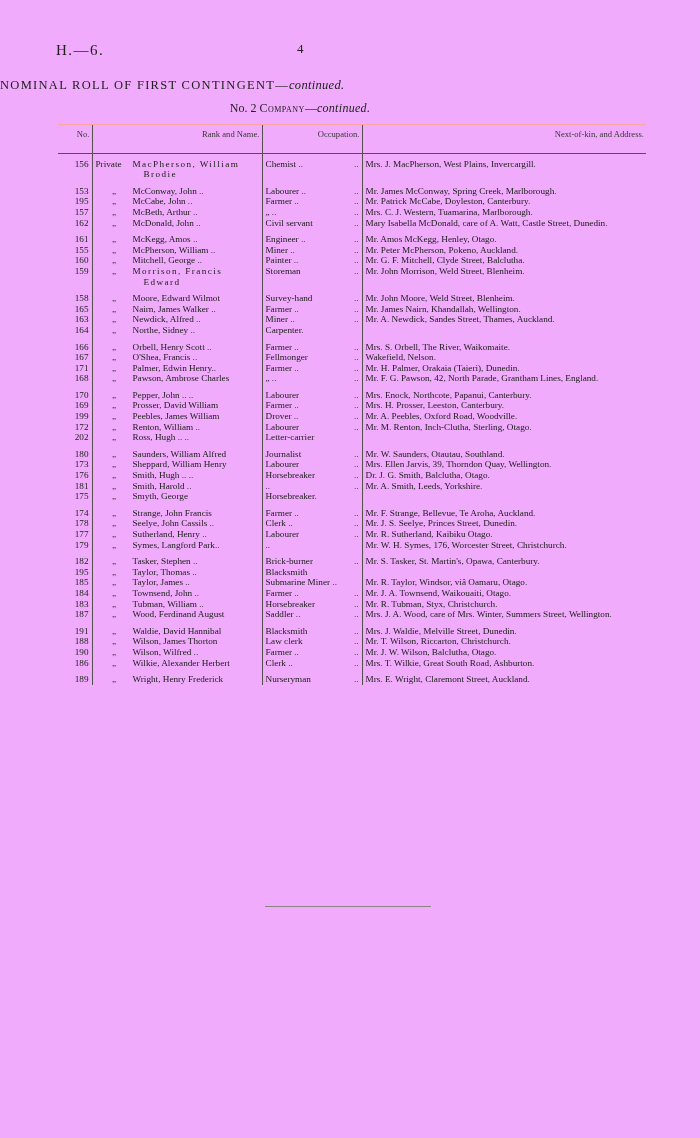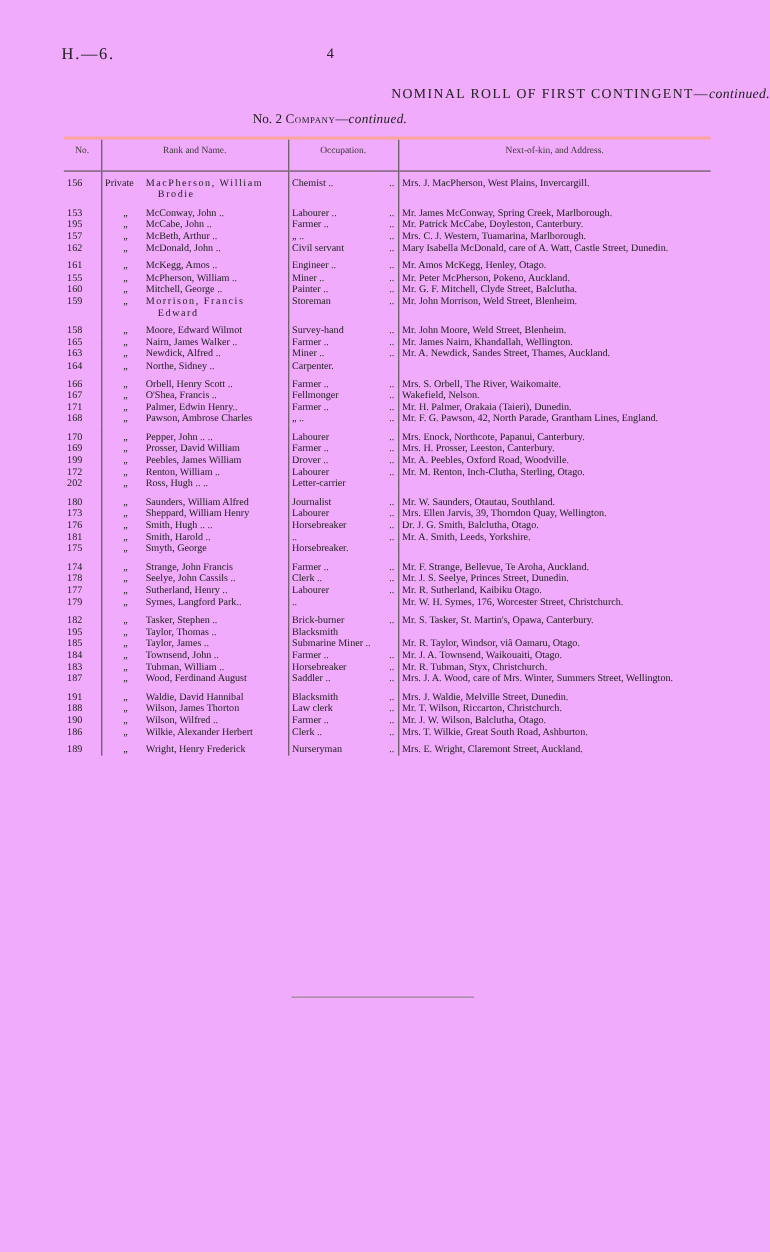--- a/index.html
+++ b/index.html
@@ -3,38 +3,38 @@
 <meta charset="utf-8">
 <style>
   html,body { margin:0; padding:0; background:#e8e8e6; }
   .page {
     position:relative; width:700px; height:1138px; margin:0 auto;
     background:#f0abfc; color:#22211f; overflow:hidden;
     font-family:"Liberation Serif","DejaVu Serif",serif;
   }
   .doc-ref { position:absolute; left:56px; top:42px; font-size:15px; letter-spacing:1.5px; }
   .page-num { position:absolute; left:297px; top:41px; font-size:13px; }
-  .doc-title { position:absolute; left:0; top:78px; width:700px; text-align:right; font-size:12.5px; letter-spacing:1.3px; white-space:nowrap; }
+  .doc-title { position:absolute; left:0; top:78px; width:700px; text-align:left; font-size:12.5px; letter-spacing:1.3px; white-space:nowrap; }
   .doc-title .cont, .doc-subtitle .cont { font-style:italic; letter-spacing:0.3px; }
   .doc-subtitle { position:absolute; left:0; top:101px; width:600px; text-align:center; font-size:12px; }
   .doc-subtitle .sc { font-variant:small-caps; letter-spacing:0.5px; }
 
   .table-wrap { position:absolute; left:58px; top:124px; width:588px; }
   table.roll { border-collapse:collapse; width:588px; table-layout:fixed; font-size:9.2px; line-height:10.6px; }
   table.roll td { vertical-align:top; padding:0 3px; overflow:hidden; }
   table.roll td + td { border-left:1px solid #54504a; }
   table.roll thead td {
-    border-top:3px solid #fca5a5; border-bottom:1px solid #54504a;
-    text-align:center; font-size:8.6px; padding:4px 2px 13px 2px; color:#3a3833;
+    border-top:1px solid #fca5a5; border-bottom:1px solid #54504a;
+    text-align:right; font-size:8.6px; padding:4px 2px 13px 2px; color:#3a3833;
   }
   col.c1 { width:34px; } col.c2 { width:170px; } col.c3 { width:100px; } col.c4 { width:284px; }
 
   tbody tr.first td { padding-top:5px; }
   tbody tr.gap td { padding-top:6px; }
-  td.c-no { text-align:left; }
+  td.c-no { text-align:right; }
   .nwrap { display:flex; }
   .rank { flex:0 0 37px; }
   .rank.ditto { text-align:center; }
   .nm { flex:1; padding-left:11px; text-indent:-11px; }
   .nm.spaced { letter-spacing:1.4px; }
   .owrap { display:flex; justify-content:space-between; }
   .occ { white-space:nowrap; }
   .dots { flex:0 0 auto; padding-left:2px; }
   td.c-kin { padding-left:6px; }
   .kin-in { padding-left:9px; text-indent:-9px; }

